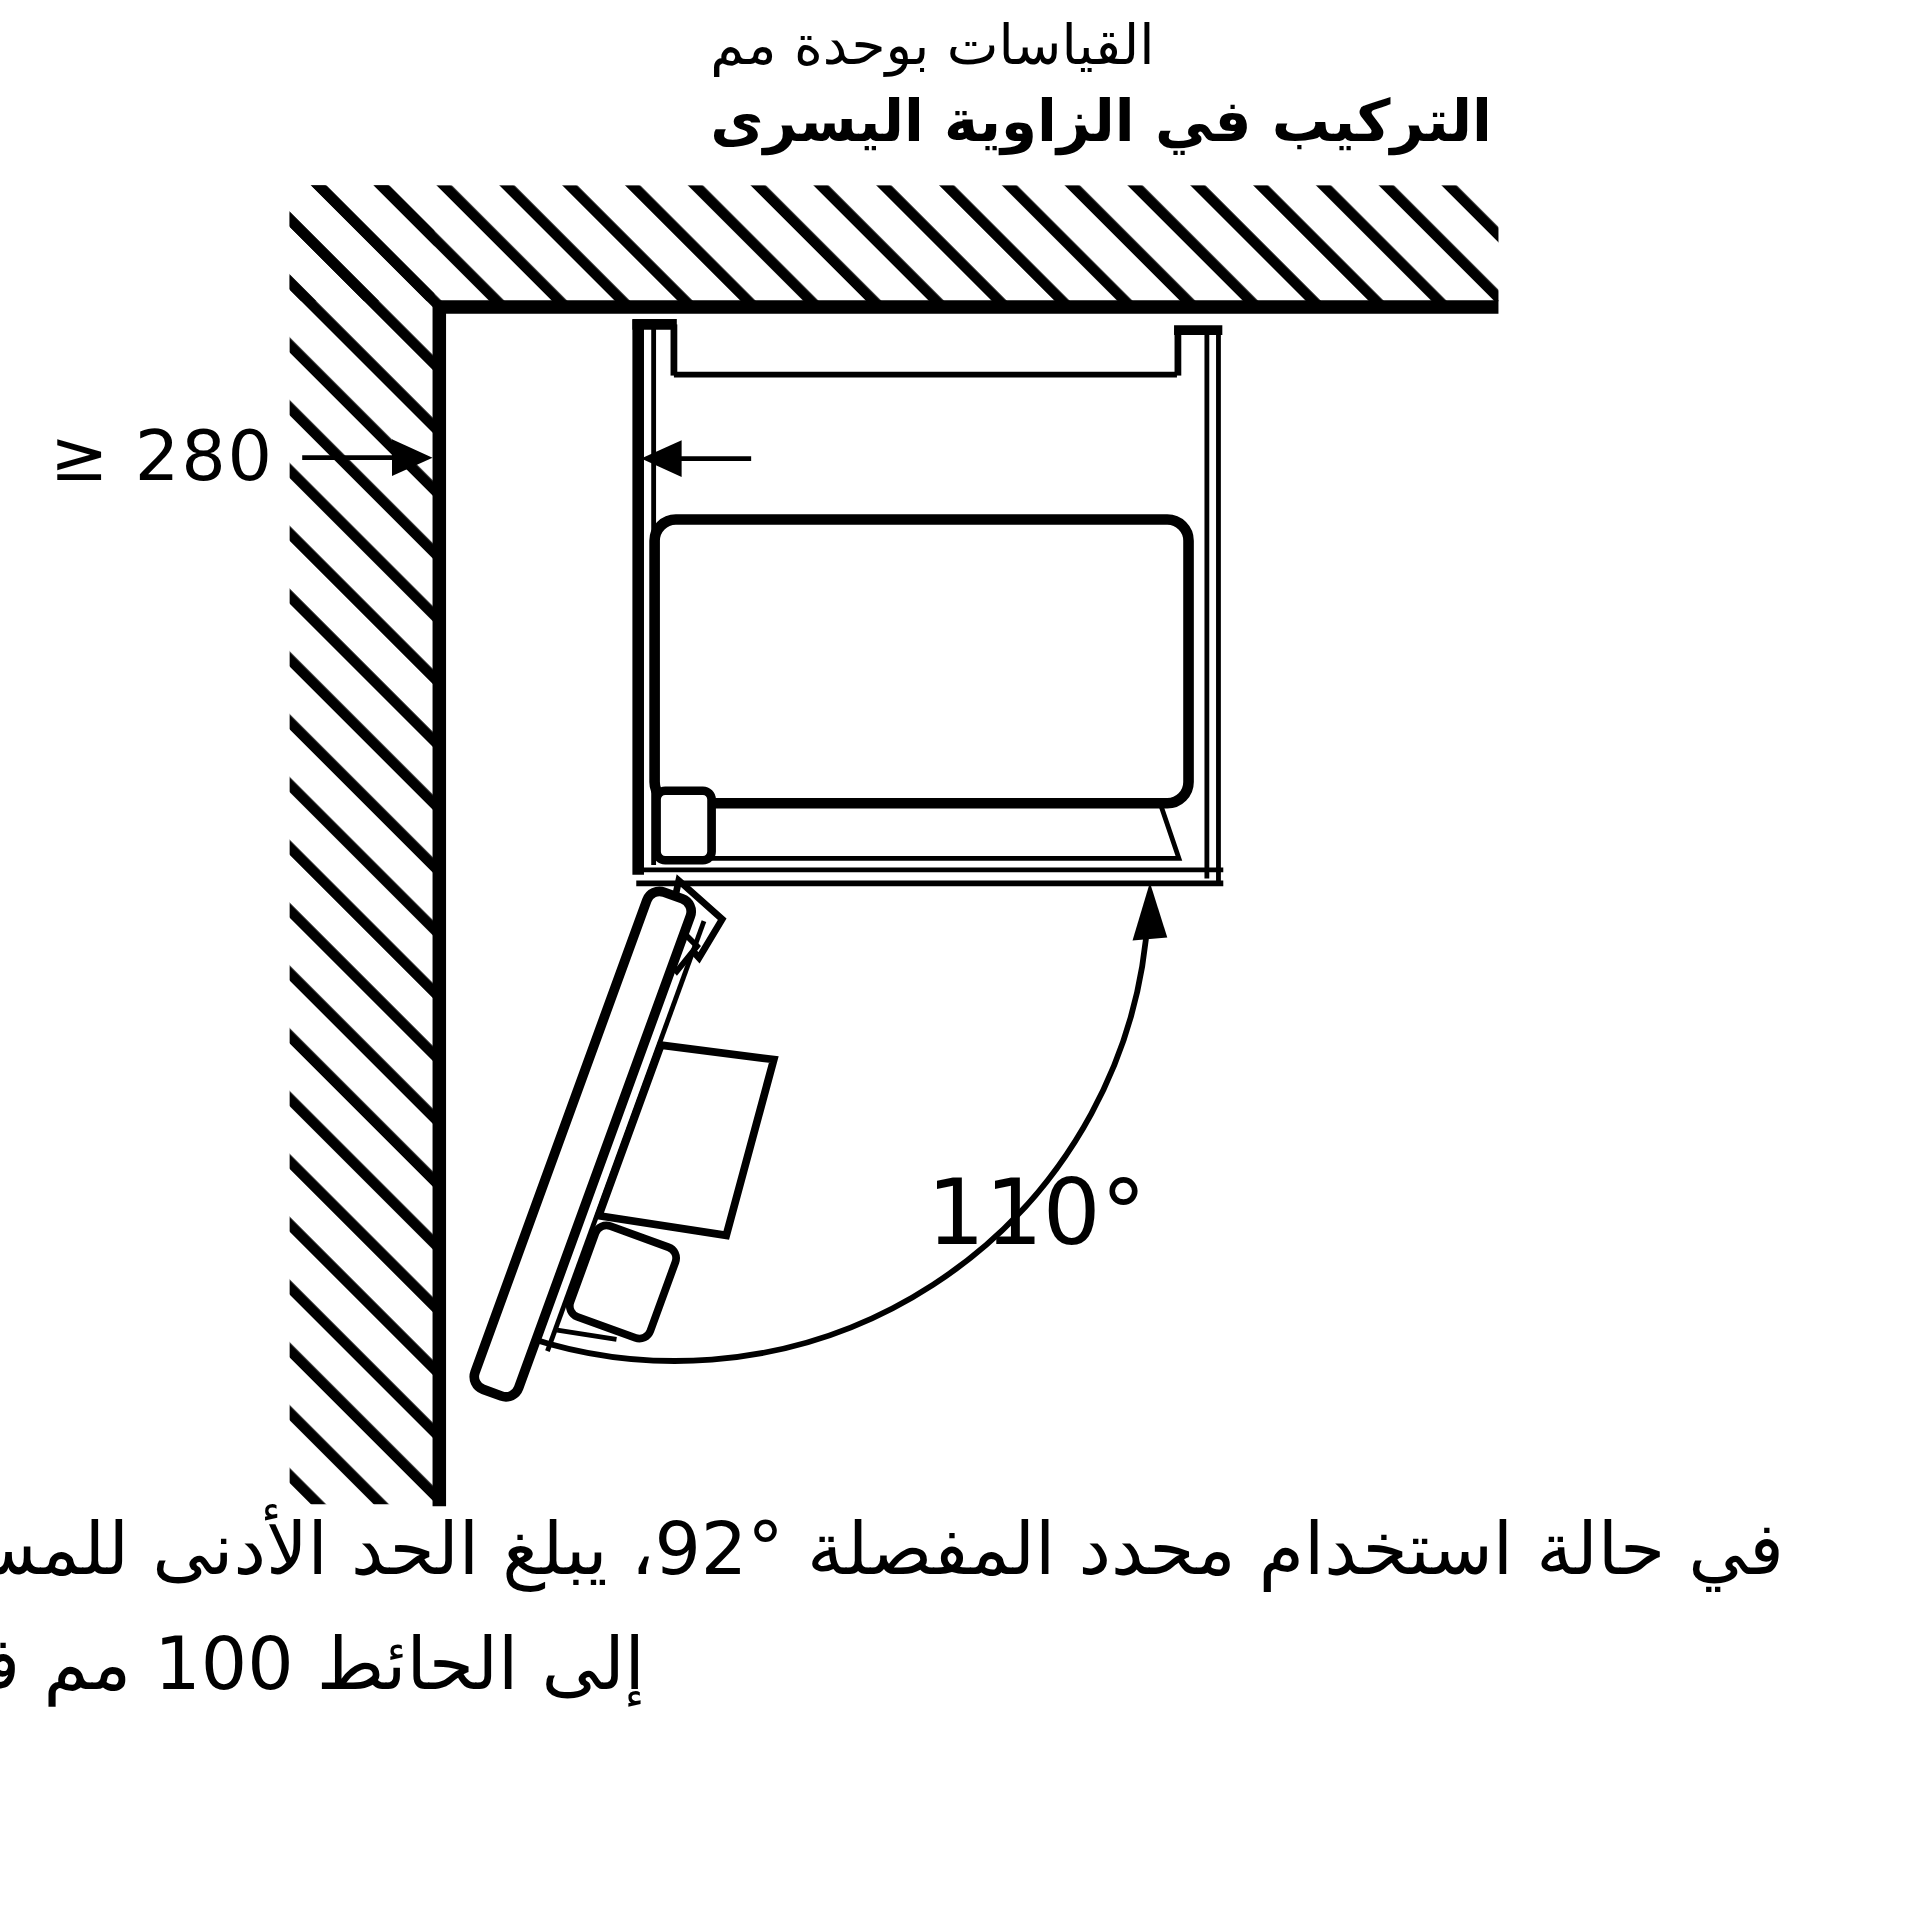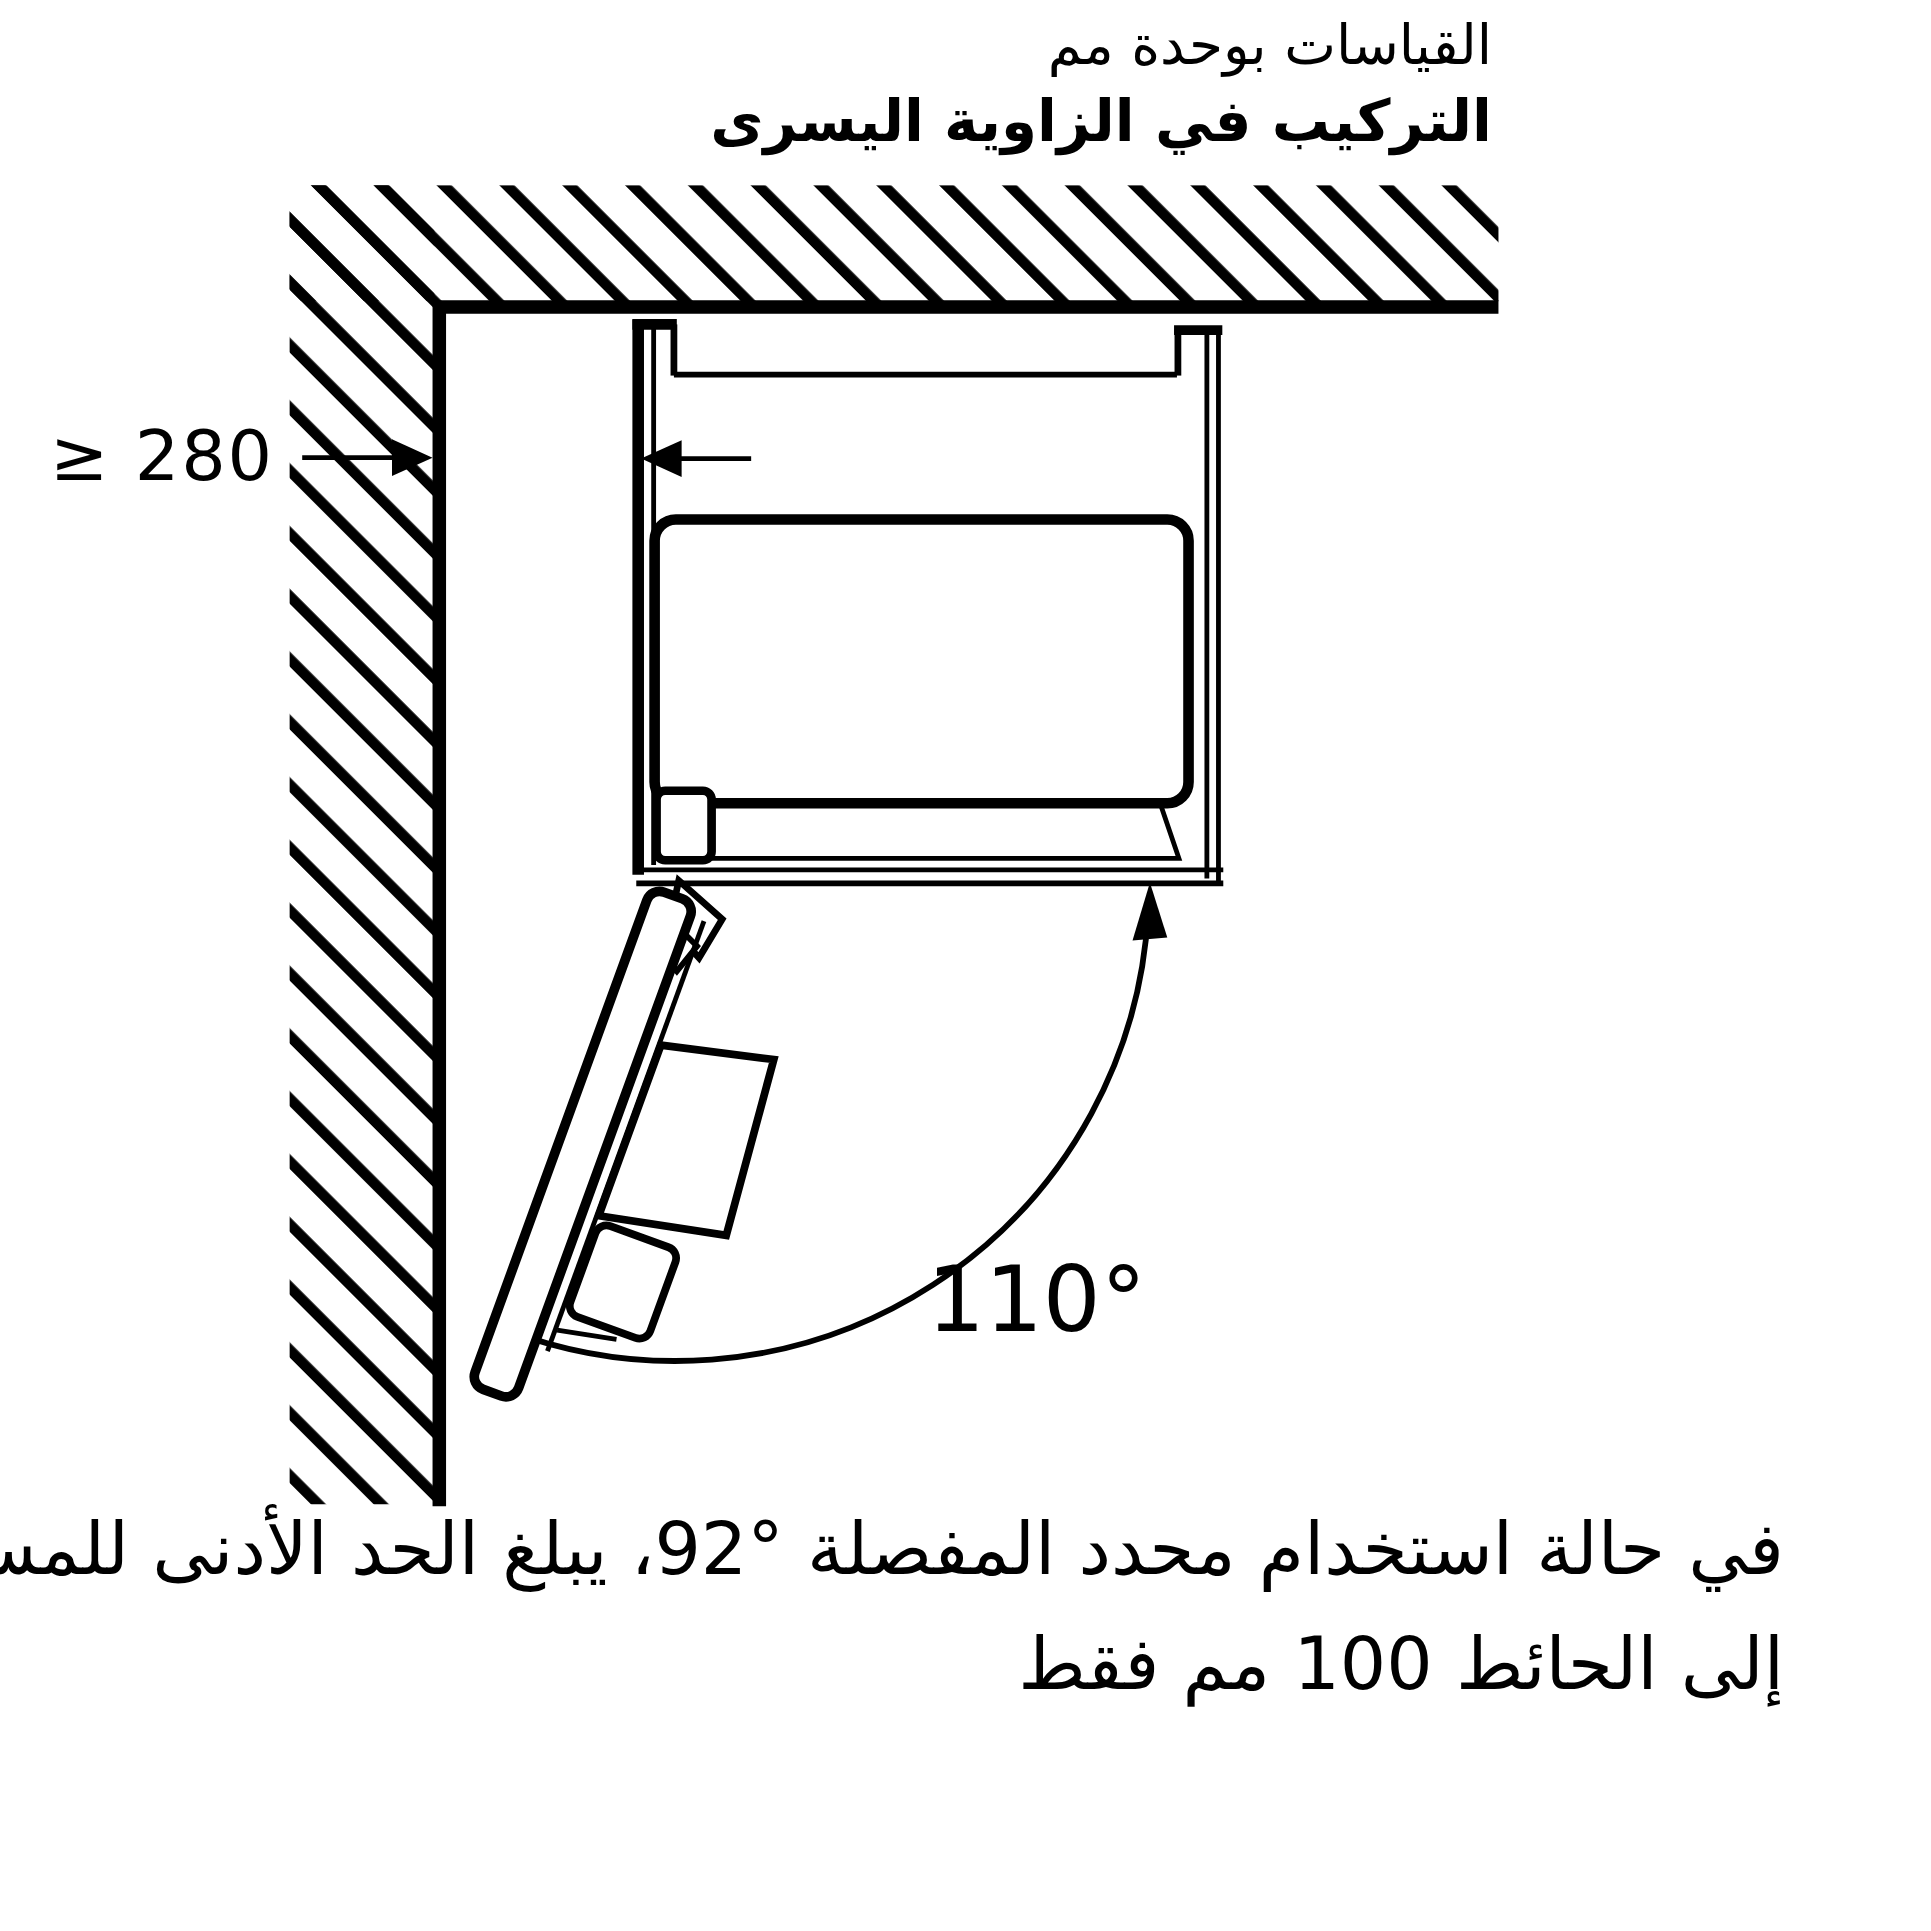--- a/index.html
+++ b/index.html
@@ -6,26 +6,26 @@
   #stage{
     position:relative;
     width:1931px;height:1931px;
     background:#ffffff;
     overflow:hidden;
     font-family:"DejaVu Sans", sans-serif;
     color:#000;
   }
   #artwork{position:absolute;left:0;top:0;width:1931px;height:1931px;}
   .label{position:absolute;white-space:nowrap;color:#000;}
-  .rtl{direction:rtl;text-align:right;}
+  .rtl{direction:rtl;text-align:left;}
   #header-block{top:9.7px;right:439px;}
   #header-line1{font-size:55px;font-weight:400;line-height:71px;}
   #header-line2{font-size:58px;font-weight:700;line-height:81px;}
   #dim-350{left:50px;top:415px;font-size:70px;letter-spacing:1.9px;direction:ltr;}
-  #angle-110{left:927px;top:1247px;font-size:91px;direction:ltr;}
+  #angle-110{left:927px;top:1160px;font-size:91px;direction:ltr;}
   #caption-block{right:147px;top:1491px;}
   #caption-line1{font-size:73px;line-height:116px;}
   #caption-line2{font-size:73px;line-height:114px;}
 </style>
 </head>
 <body>
 
 <div id="stage">
 
   <svg id="artwork" viewBox="0 0 2000 2000" xmlns="http://www.w3.org/2000/svg">

